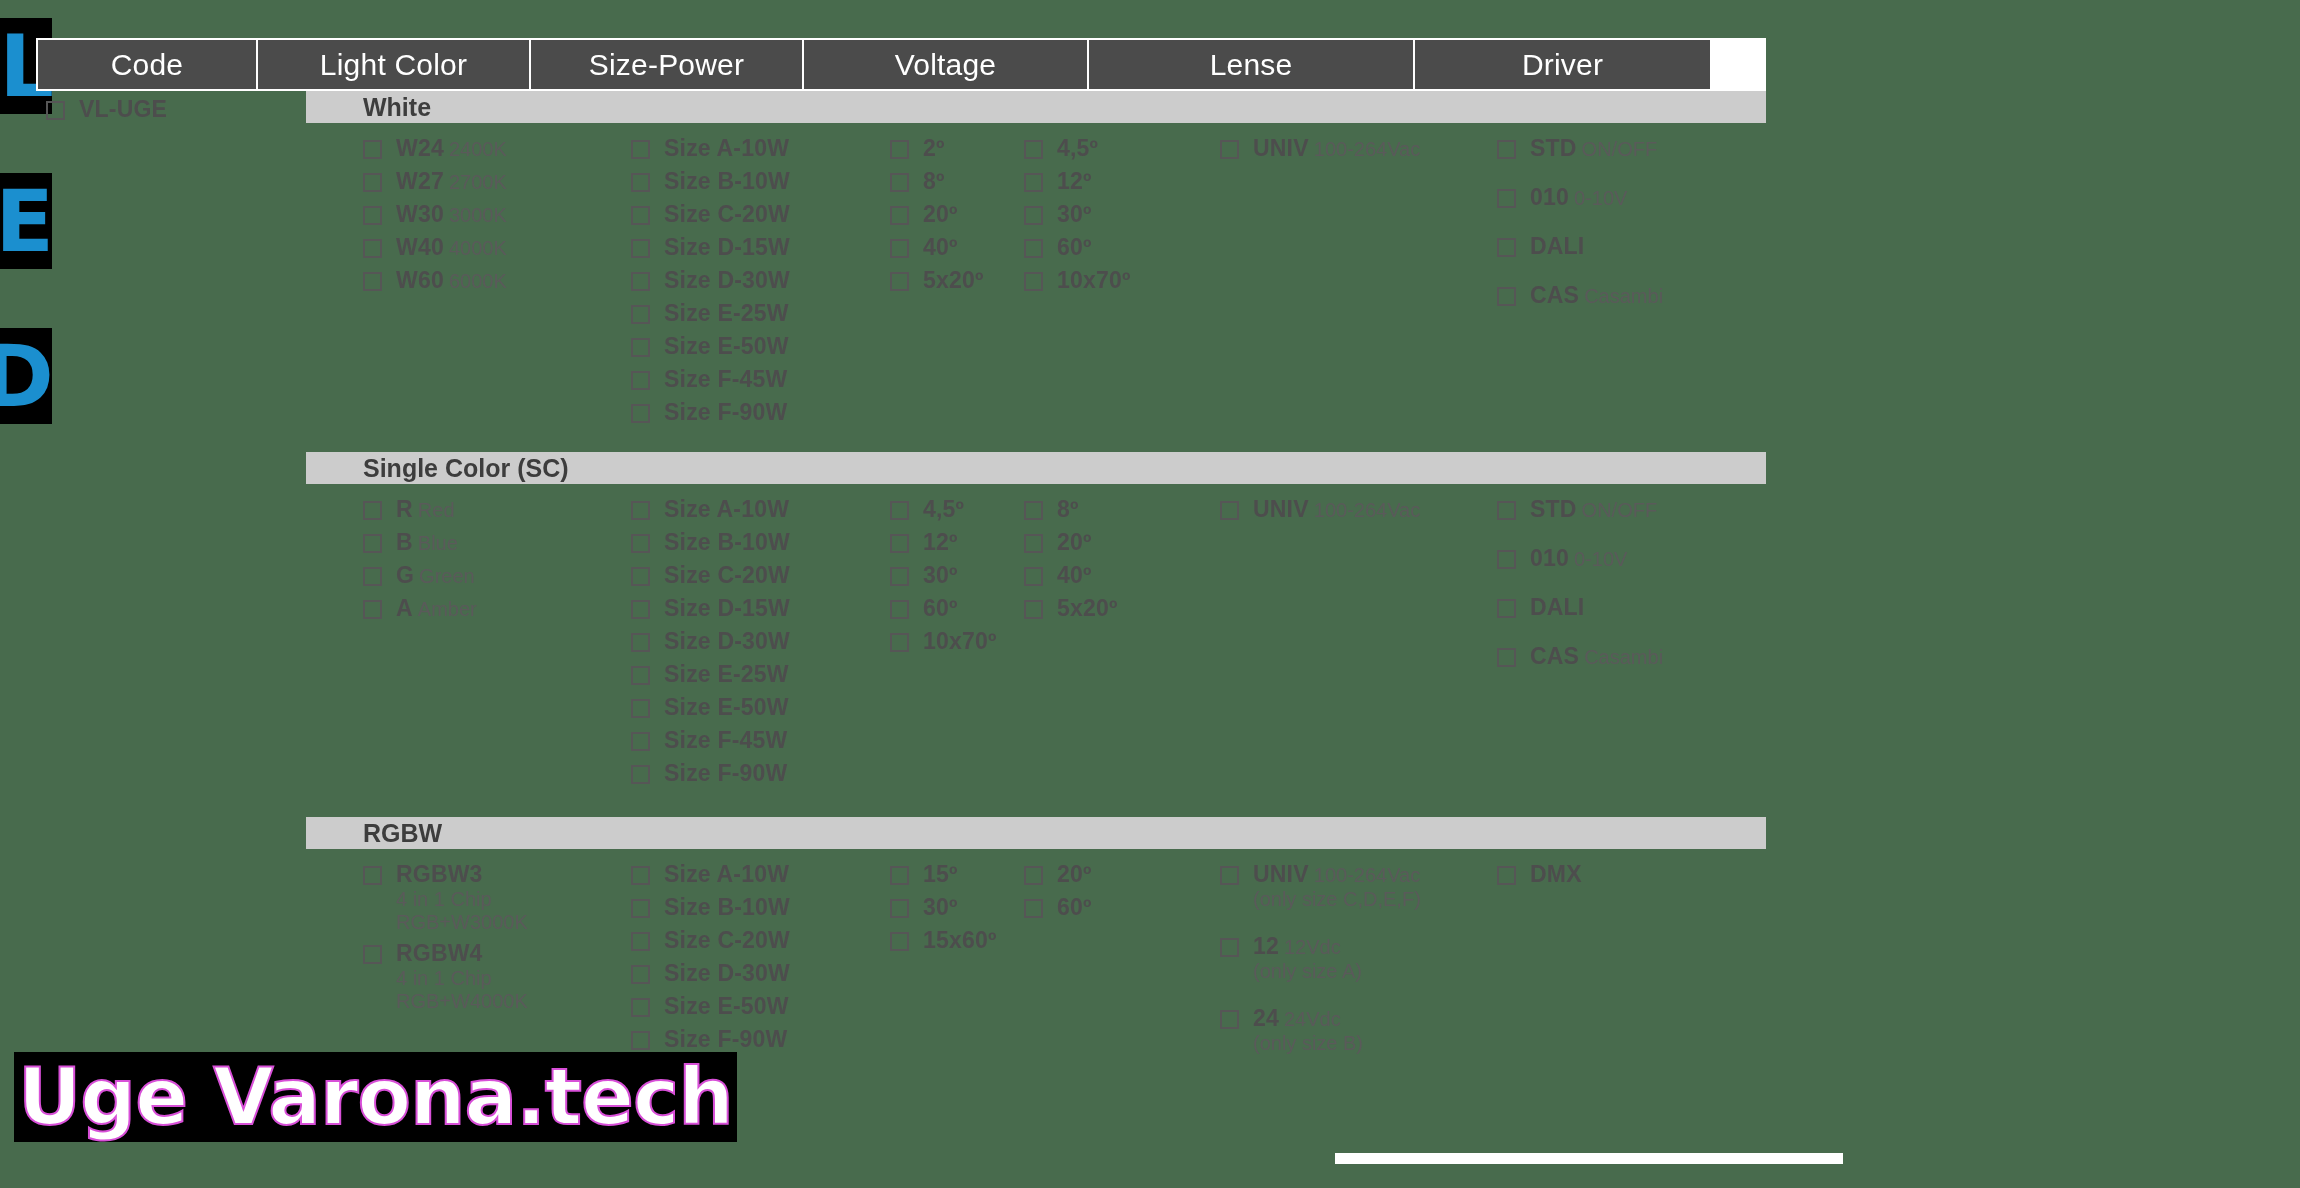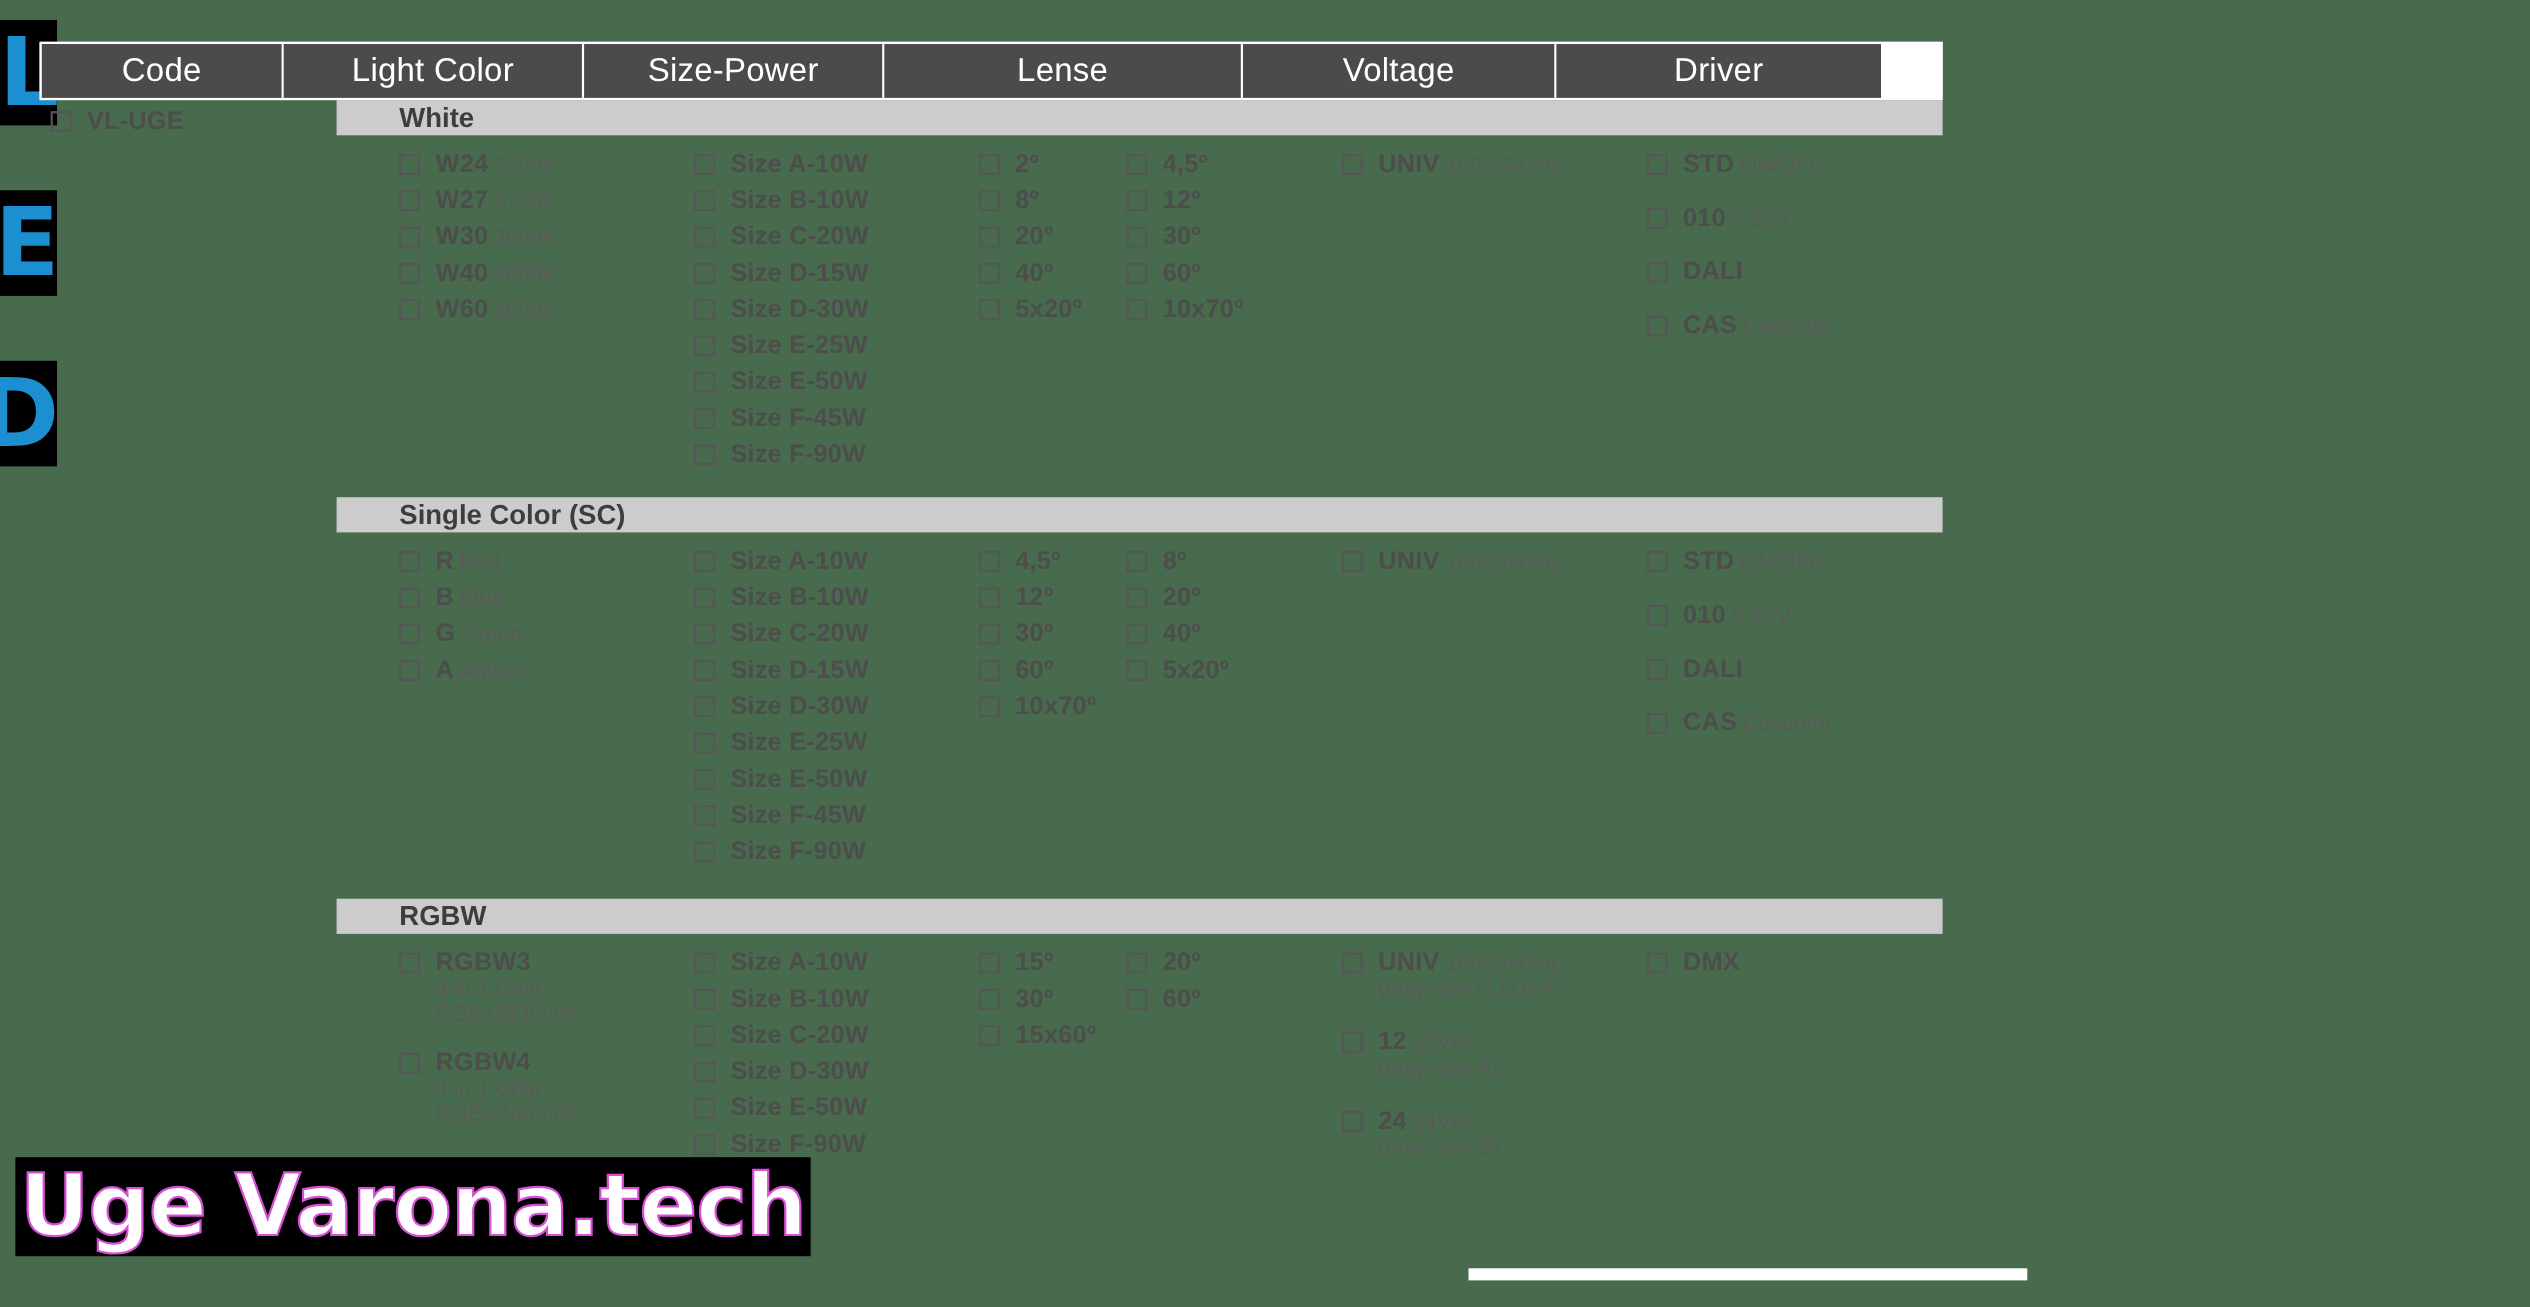--- a/index.html
+++ b/index.html
@@ -168,22 +168,22 @@
     <div class="glyph" style="top: 155px;">E</div>
     <div class="glyph" style="top: 310px;">D</div>
   </div>
 
 <div id="spec-table">
 
   <div class="header-row">
     <div class="header-cell col-code">Code</div>
     <div class="header-cell col-color">Light Color</div>
     <div class="header-cell col-size">Size-Power</div>
+    <div class="header-cell col-voltage">Voltage</div>
     <div class="header-cell col-lense">Lense</div>
-    <div class="header-cell col-voltage">Voltage</div>
     <div class="header-cell col-driver">Driver</div>
   </div>
 
   <div id="sections-host">
       <div class="section">
         <div class="band">
           <div class="band-spacer"></div>
           <div class="band-bar">
             <span class="band-label">White</span>
           </div>
@@ -485,21 +485,21 @@
         <div class="section-body">
           <div class="col sc-code" style="padding-top: 12px; padding-left: 0px;"></div>
           <div class="col sc-color" style="padding-top: 12px; padding-left: 57px;">
             <div>
               <div class="opt">
                 <span class="box"></span>
                 <span class="txt"><span class="code">RGBW3</span></span>
               </div>
               <div class="sub" style="padding-left: 33px;">4 in 1 Chip</div>
               <div class="sub" style="padding-left: 33px;">RGB+W3000K</div>
-              <div class="opt" style="margin-top: 18px; text-align: center;">
+              <div class="opt" style="margin-top: 6px; text-align: center;">
                 <span class="box"></span>
                 <span class="txt"><span class="code">RGBW4</span></span>
               </div>
               <div class="sub" style="padding-left: 33px;">4 in 1 Chip</div>
               <div class="sub" style="padding-left: 33px;">RGB+W4000K</div>
             </div>
           </div>
           <div class="col sc-size" style="padding-top: 12px; padding-left: 52px;">
             <div>
               <div class="opt">

